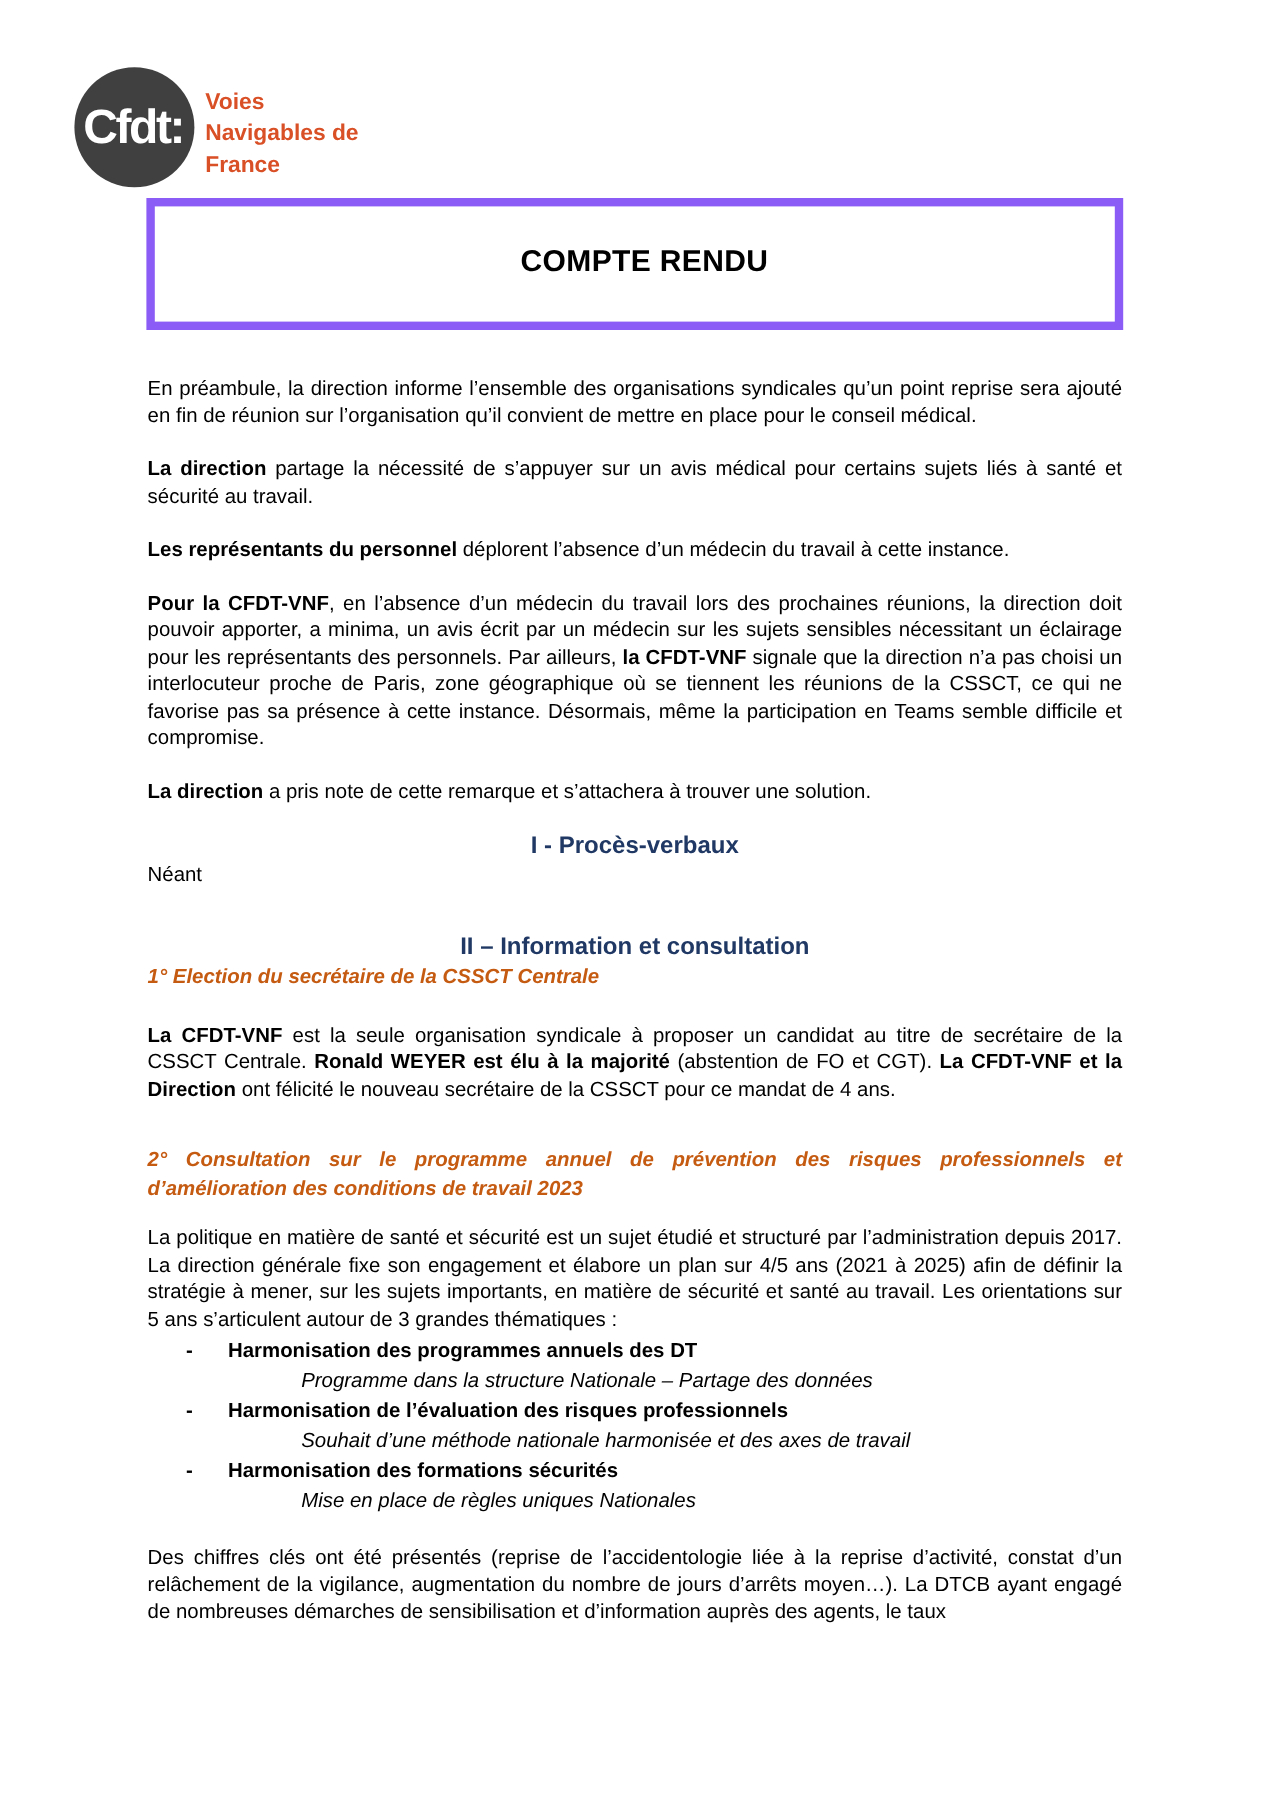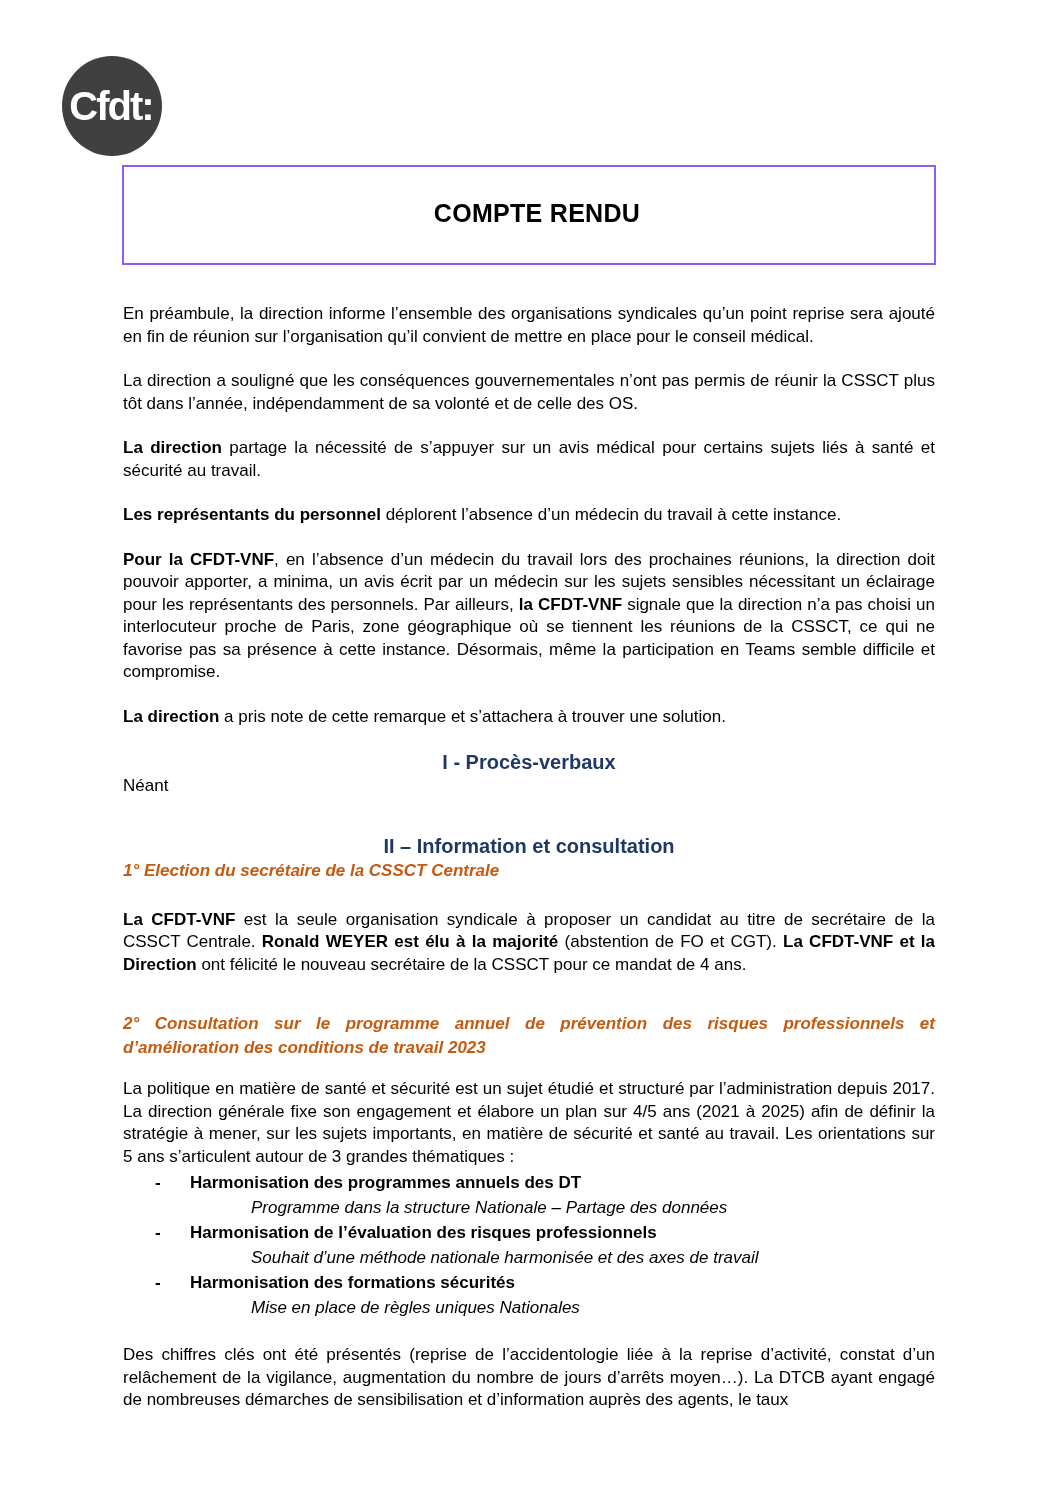--- a/index.html
+++ b/index.html
@@ -21,21 +21,21 @@
     display: flex; align-items: center; justify-content: center;
     font-weight: bold; font-size: 40px; letter-spacing: -2px;
     padding-right: 2px; box-sizing: border-box;
   }
   .logo-org {
     color: #D94F26; font-weight: bold; font-size: 19px;
     line-height: 26px; padding-top: 17px;
   }
   .titlebox {
     margin: 165px 122px 0 122px;
-    border: 2px solid #8b5cf6;
+    border: 7px solid #8b5cf6;
     text-align: center;
     padding: 32px 10px 35px 26px;
     box-sizing: border-box;
   }
   .title-line { font-weight: bold; font-size: 25px; letter-spacing: 0.3px; }
   .title-line + .title-line { margin-top: 26px; }
   .content {
     margin: 38px 123px 0 123px;
     font-size: 17px; line-height: 22.5px;
     text-align: justify;
@@ -60,31 +60,35 @@
 </style>
 </head>
 <body>
 
 <div class="page">
 
   <div class="logo">
     <div class="logo-circle">
       <span>Cfdt:</span>
     </div>
+    <div class="logo-org">
+      <div>Voies</div>
+      <div>Navigables de</div>
+      <div>France</div>
+    </div>
   </div>
 
   <div class="titlebox">
     <div class="title-line">COMPTE RENDU</div>
   </div>
 
   <div class="content">
 
     <p><span>En préambule, la direction informe l’ensemble des organisations syndicales qu’un point reprise sera ajouté en fin de réunion sur l’organisation qu’il convient de mettre en place pour le conseil médical.</span></p>
 
-    <p><span>La direction a souligné que les conséquences gouvernementales n’ont pas permis de réunir la CSSCT plus tôt dans l’année, indépendamment de sa volonté et de celle des OS.</span></p>
 
     <p><span class="b">La direction</span><span> partage la nécessité de s’appuyer sur un avis médical pour certains sujets liés à santé et sécurité au travail.</span></p>
 
     <p><span class="b">Les représentants du personnel</span><span> déplorent l’absence d’un médecin du travail à cette instance.</span></p>
 
     <p><span class="b">Pour la CFDT-VNF</span><span>, en l’absence d’un médecin du travail lors des prochaines réunions, la direction doit pouvoir apporter, a minima, un avis écrit par un médecin sur les sujets sensibles nécessitant un éclairage pour les représentants des personnels. Par ailleurs, </span><span class="b">la CFDT-VNF</span><span> signale que la direction n’a pas choisi un interlocuteur proche de Paris, zone géographique où se tiennent les réunions de la CSSCT, ce qui ne favorise pas sa présence à cette instance. Désormais, même la participation en Teams semble difficile et compromise.</span></p>
 
     <p><span class="b">La direction</span><span> a pris note de cette remarque et s’attachera à trouver une solution.</span></p>
 
     <div class="h-blue mt-sec">I - Procès-verbaux</div>

